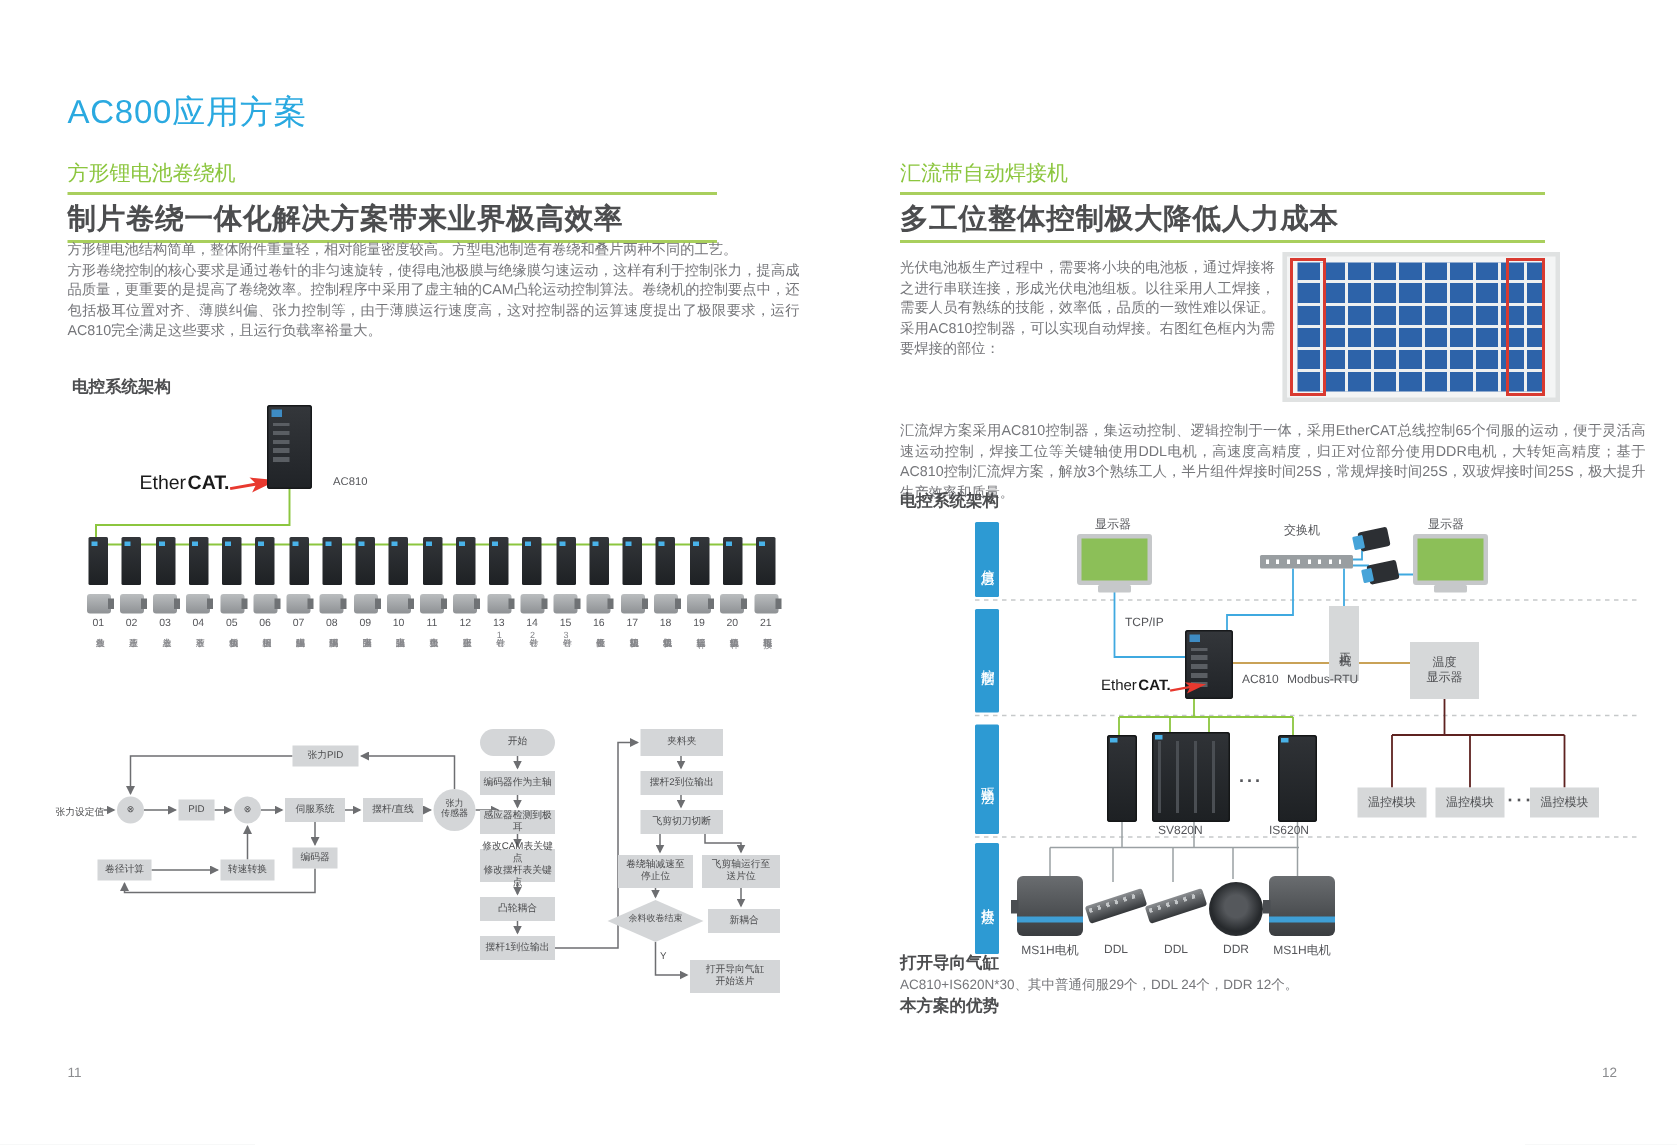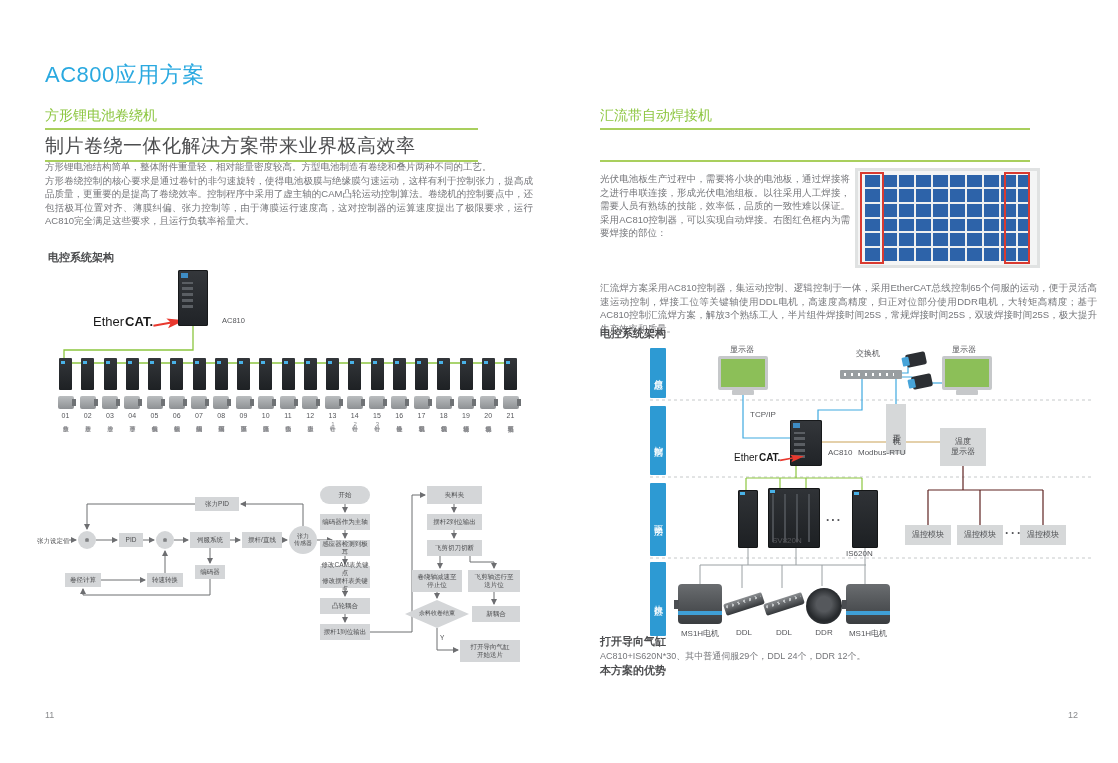--- a/index.html
+++ b/index.html
@@ -2,21 +2,21 @@
 <html><head>
 <meta charset="utf-8">
 <style>
   *{margin:0;padding:0;box-sizing:border-box}
   html,body{background:#f2f4f4;font-family:"Liberation Sans","DejaVu Sans",sans-serif}
   .spread{position:relative;width:1118px;height:763px;background:#ffffff;overflow:hidden;color:#4c4d4f}
   .ab{position:absolute}
   .main-title{font-size:22px;color:#2aa9e0;letter-spacing:.5px}
   .subtitle{font-size:14px;color:#8cc63f}
   .grule{position:absolute;height:2px;background:#a9cf5d}
-  .heading{font-size:19px;font-weight:normal;color:#4c4d4f;letter-spacing:.5px}
+  .heading{font-size:19px;font-weight:bold;color:#4c4d4f;letter-spacing:.5px}
   .body-text{font-size:9.5px;line-height:13.5px;color:#75767a;text-align:justify;white-space:pre-line}
   .diag-title{font-size:11px;font-weight:bold;color:#4c4d4f}
   .sec-title{font-size:11px;font-weight:bold;color:#4c4d4f}
   .sec-text{font-size:9px;line-height:13px;color:#75767a;text-align:justify}
   .pagenum{font-size:9px;color:#8a8b8e}
   
   .ecat{display:flex;align-items:center;gap:1px;color:#1a1a1a}
   .ecat .t1{font-size:13px}
   .ecat .t2{font-size:13px;font-weight:bold}
   .ecat svg{margin-left:-2px;transform:rotate(-10deg)}
@@ -308,20 +308,21 @@
     <div class="fb" style="left:160px;top:124px;width:48px;height:16px">新耦合</div>
     <div class="fb" style="left:148px;top:158px;width:60px;height:22px">打开导向气缸
 开始送片</div>
     <div class="flabel" style="left:128px;top:152px">Y</div>
   </div>
 
   <div class="ab pagenum" style="left:45px;top:710px">11</div>
 
   <div class="ab subtitle" style="left:600px;top:107px">汇流带自动焊接机</div>
   <div class="grule" style="left:600px;top:128px;width:430px"></div>
+  <div class="ab heading" style="left:600px;top:133px">多工位整体控制极大降低人力成本</div>
   <div class="grule" style="left:600px;top:160px;width:430px"></div>
 
   <div class="ab body-text" style="left:600px;top:172px;width:250px">光伏电池板生产过程中，需要将小块的电池板，通过焊接将之进行串联连接，形成光伏电池组板。以往采用人工焊接，需要人员有熟练的技能，效率低，品质的一致性难以保证。采用AC810控制器，可以实现自动焊接。右图红色框内为需要焊接的部位：</div>
 
   <div class="solar" style="left:855px;top:168px;width:185px;height:100px">
     <div class="sgrid"></div>
     <div class="redbox" style="left:2px;top:1px;width:24px;height:92px"></div>
     <div class="redbox" style="left:146px;top:1px;width:26px;height:92px"></div>
   </div>
 
@@ -399,21 +400,21 @@
     </div>
     <div class="dlabel" style="left:228px;top:108px">AC810</div>
     <div class="dlabel" style="left:258px;top:108px">Modbus-RTU</div>
     <div class="gbox" style="left:340px;top:88px;width:46px;height:38px">温度
 显示器</div>
 
     <div class="drive2" style="left:138px;top:150px;width:20px;height:58px"></div>
     <div class="drive2 wide" style="left:168px;top:148px;width:52px;height:60px"></div>
     <div class="dots" style="left:226px;top:170px">...</div>
     <div class="drive2" style="left:252px;top:150px;width:26px;height:58px"></div>
-    <div class="dlabel" style="left:172px;top:196px">SV820N</div>
+    <div class="dlabel" style="left:172px;top:209px">SV820N</div>
     <div class="dlabel" style="left:246px;top:209px">IS620N</div>
     <div class="gbox" style="left:305px;top:185px;width:46px;height:20px">温控模块</div>
     <div class="gbox" style="left:357px;top:185px;width:46px;height:20px">温控模块</div>
     <div class="dots" style="left:405px;top:186px">···</div>
     <div class="gbox" style="left:420px;top:185px;width:46px;height:20px">温控模块</div>
 
     <div class="motor" style="left:78px;top:244px;width:44px;height:40px"></div>
     <div class="ddl" style="left:124px;top:258px;width:40px"></div>
     <div class="ddl" style="left:164px;top:258px;width:40px"></div>
     <div class="ddr" style="left:206px;top:248px;width:36px;height:36px"></div>

